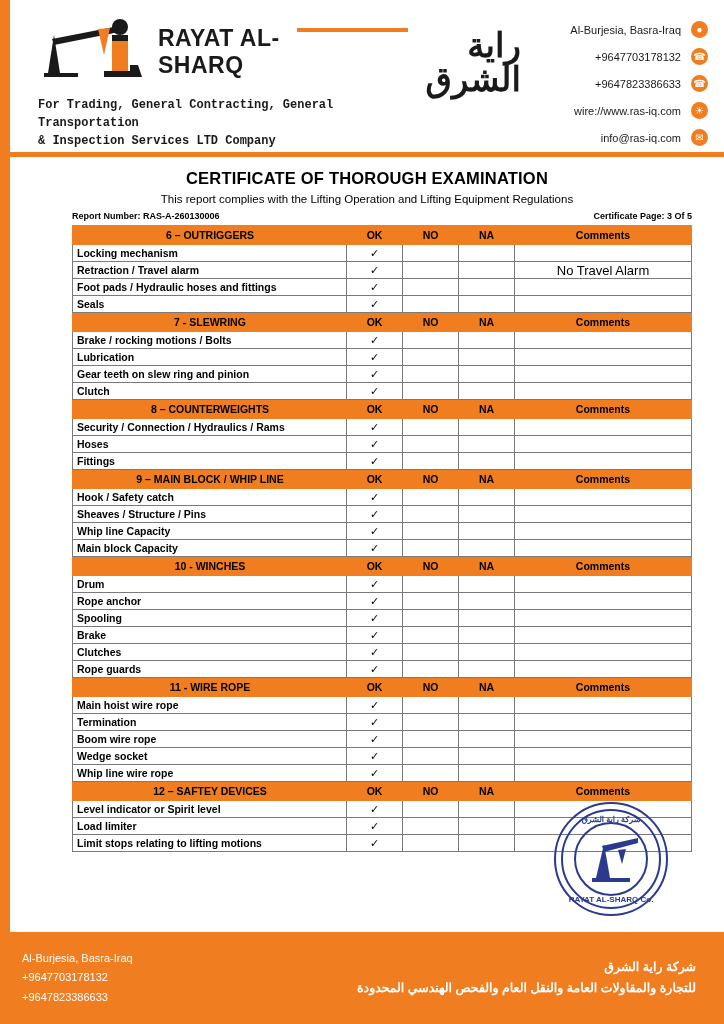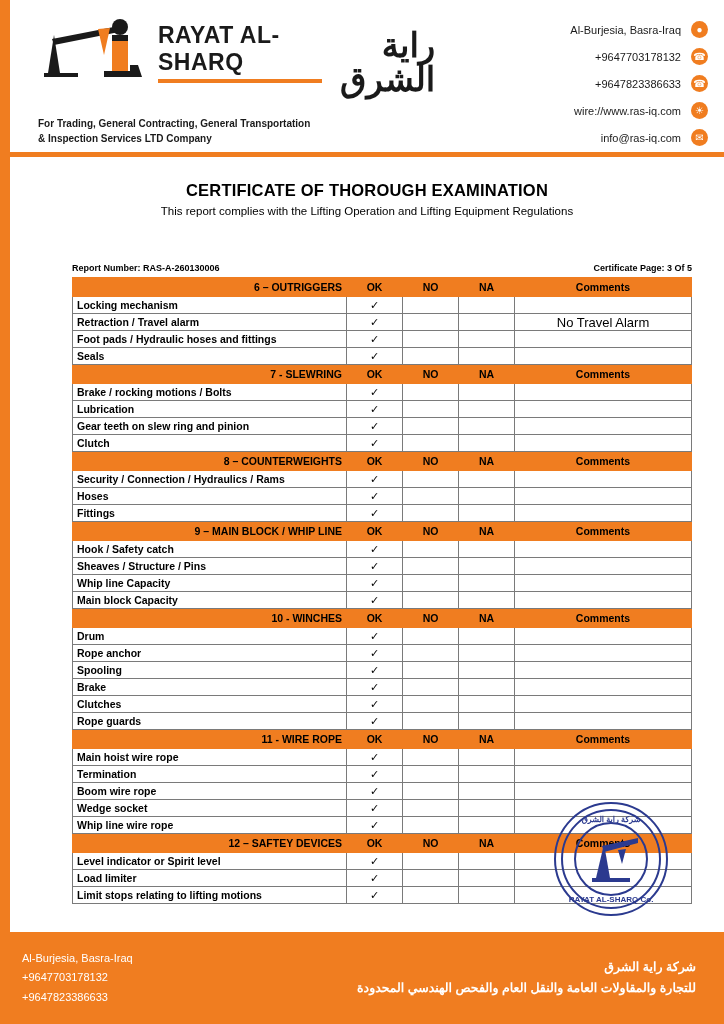--- a/index.html
+++ b/index.html
@@ -43,42 +43,43 @@
     width: 112px;
     height: 74px;
   }
   .logo-en {
     font-size: 23px;
     font-weight: bold;
     letter-spacing: .5px;
     color: #1a1a1a;
     font-family: "Liberation Sans", sans-serif;
   }
-  .logo-en-wrap { display:flex; flex-direction:column; justify-content:center; }
+  .logo-en-wrap { display:flex; justify-content:center; }
   .logo-underline {
     height: 4px;
     background: #f07d20;
     margin-top: 3px;
     width: 164px;
   }
   .logo-ar {
     font-size: 34px;
     font-weight: bold;
     color: #1a1a1a;
     margin-left: 10px;
     direction: rtl;
     line-height: 1;
     margin-top: 20px;
   }
   .logo-tagline {
-    font-size: 10px;
+    font-size: 12px;
     color: #1a1a1a;
     line-height: 1.5;
-    margin-top: 26px;
-    font-weight: bold;
+    margin-top: 6px;
+    font-weight: bold;
+    font-family: Liberation Mono, monospace;
   }
   .contact-block {
     margin-left: auto;
     padding: 16px 16px 0 0;
     text-align: right;
     font-size: 11px;
     color: #1a1a1a;
   }
   .contact-row {
     display: flex;
@@ -96,37 +97,36 @@
     display: flex; align-items: center; justify-content: center;
     flex: 0 0 auto;
   }
   .header-rule {
     height: 5px;
     background: #f07d20;
     margin-left: 10px;
   }
 
   
-  .title-wrap { text-align: center; padding: 24px 0 0 10px; }
+  .title-wrap { text-align: center; padding: 12px 0 0 10px; }
   .doc-title {
     font-size: 16.5px;
     font-weight: bold;
     letter-spacing: .2px;
   }
   .doc-sub {
     font-size: 11.5px;
     margin-top: 5px;
   }
   .meta-row {
     display: flex;
     justify-content: space-between;
     padding: 6px 32px 4px 72px;
     font-size: 9px;
     font-weight: bold;
-    margin-top: 40px;
   }
   .meta-row .label { font-weight: bold; }
 
   
   .table-area { padding: 0 32px 0 72px; }
   table.insp {
     width: 100%;
     border-collapse: collapse;
     table-layout: fixed;
     font-size: 10.5px;
@@ -141,21 +141,21 @@
   .col-comments { width: auto; }
   tr.section td {
     background: #f07d20;
     color: #000;
     font-weight: bold;
     height: 19px;
     text-align: center;
     border-color: #f07d20;
   }
   tr.section td.sec-name {
-    text-align: right;
+    text-align: center;
     padding-left: 5px;
   }
   td.item {
     font-weight: bold;
     padding-left: 5px;
   }
   td.tick {
     text-align: center;
     font-size: 11px;
   }

